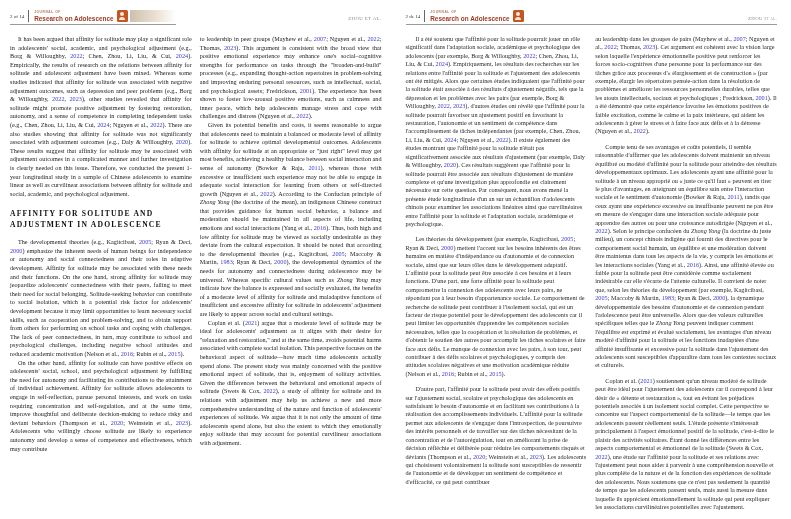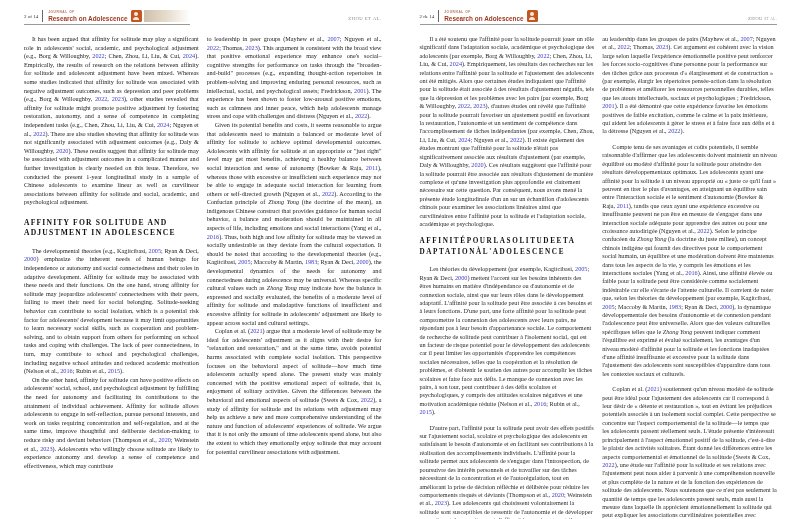--- a/index.html
+++ b/index.html
@@ -7,21 +7,21 @@
   #spread {
     width:791px; height:519px;
     display:flex;
     background:#ffffff;
     font-family:"Liberation Serif", serif;
     overflow:hidden;
   }
   .page {
     flex:0 0 395.5px;
     width:395.5px; height:519px;
-    padding:10px 14px 6px 24px;
+    padding:10px 14px 6px 10px;
     overflow:hidden;
     position:relative;
     background:#ffffff;
   }
   
   .header { position:relative; height:20px; }
   .header-left {
     display:flex; align-items:center;
     padding-bottom:2px;
     border-bottom:0.75px solid #9a9a9a;
@@ -128,21 +128,20 @@
           <span class="jtitle">Research on Adolescence</span>
         </span>
         <span class="logo"></span>
         <span class="hdr-rule-fill"></span>
       </div>
       <span class="running">ZHOU et al.</span>
     </div>
     <div class="body">
       <div class="col">
         <p class="para">Il a été soutenu que l'affinité pour la solitude pourrait jouer un rôle significatif dans l'adaptation sociale, académique et psychologique des adolescents (par exemple, Borg &amp; Willoughby, <span class="cite">2022</span>; Chen, Zhou, Li, Liu, &amp; Cui, <span class="cite">2024</span>). Empiriquement, les résultats des recherches sur les relations entre l'affinité pour la solitude et l'ajustement des adolescents ont été mitigés. Alors que certaines études indiquaient que l'affinité pour la solitude était associée à des résultats d'ajustement négatifs, tels que la dépression et les problèmes avec les pairs (par exemple, Borg &amp; Willoughby, <span class="cite">2022</span>, <span class="cite">2023</span>), d'autres études ont révélé que l'affinité pour la solitude pourrait favoriser un ajustement positif en favorisant la restauration, l'autonomie et un sentiment de compétence dans l'accomplissement de tâches indépendantes (par exemple, Chen, Zhou, Li, Liu, &amp; Cui, <span class="cite">2024</span>; Nguyen et al., <span class="cite">2022</span>). Il existe également des études montrant que l'affinité pour la solitude n'était pas significativement associée aux résultats d'ajustement (par exemple, Daly &amp; Willoughby, <span class="cite">2020</span>). Ces résultats suggèrent que l'affinité pour la solitude pourrait être associée aux résultats d'ajustement de manière complexe et qu'une investigation plus approfondie est clairement nécessaire sur cette question. Par conséquent, nous avons mené la présente étude longitudinale d'un an sur un échantillon d'adolescents chinois pour examiner les associations linéaires ainsi que curvilinéaires entre l'affinité pour la solitude et l'adaptation sociale, académique et psychologique.</p>
-        <h2 class="sec-heading"><span>AFFINITÉPOURLASOLITUDEETA</span><br><span>DAPTATIONÀL'ADOLESCENCE</span></h2>
         <p class="para">Les théories du développement (par exemple, Kagitcibasi, <span class="cite">2005</span>; Ryan &amp; Deci, <span class="cite">2000</span>) mettent l'accent sur les besoins inhérents des êtres humains en matière d'indépendance ou d'autonomie et de connexion sociale, ainsi que sur leurs rôles dans le développement adaptatif. L'affinité pour la solitude peut être associée à ces besoins et à leurs fonctions. D'une part, une forte affinité pour la solitude peut compromettre la connexion des adolescents avec leurs pairs, ne répondant pas à leur besoin d'appartenance sociale. Le comportement de recherche de solitude peut contribuer à l'isolement social, qui est un facteur de risque potentiel pour le développement des adolescents car il peut limiter les opportunités d'apprendre les compétences sociales nécessaires, telles que la coopération et la résolution de problèmes, et d'obtenir le soutien des autres pour accomplir les tâches scolaires et faire face aux défis. Le manque de connexion avec les pairs, à son tour, peut contribuer à des défis scolaires et psychologiques, y compris des attitudes scolaires négatives et une motivation académique réduite (Nelson et al., <span class="cite">2016</span>; Rubin et al., <span class="cite">2015</span>).</p>
         <p class="para">D'autre part, l'affinité pour la solitude peut avoir des effets positifs sur l'ajustement social, scolaire et psychologique des adolescents en satisfaisant le besoin d'autonomie et en facilitant ses contributions à la réalisation des accomplissements individuels. L'affinité pour la solitude permet aux adolescents de s'engager dans l'introspection, de poursuivre des intérêts personnels et de travailler sur des tâches nécessitant de la concentration et de l'autorégulation, tout en améliorant la prise de décision réfléchie et délibérée pour réduire les comportements risqués et déviants (Thompson et al., <span class="cite">2020</span>; Weinstein et al., <span class="cite">2023</span>). Les adolescents qui choisissent volontairement la solitude sont susceptibles de ressentir de l'autonomie et de développer un sentiment de compétence et d'efficacité, ce qui peut contribuer</p>
       </div>
       <div class="col">
         <p class="para cont">au leadership dans les groupes de pairs (Mayhew et al., <span class="cite">2007</span>; Nguyen et al., <span class="cite">2022</span>; Thomas, <span class="cite">2023</span>). Cet argument est cohérent avec la vision large selon laquelle l'expérience émotionnelle positive peut renforcer les forces socio-cognitives d'une personne pour la performance sur des tâches grâce aux processus d'« élargissement et de construction » (par exemple, élargir les répertoires pensée-action dans la résolution de problèmes et améliorer les ressources personnelles durables, telles que les atouts intellectuels, sociaux et psychologiques ; Fredrickson, <span class="cite">2001</span>). Il a été démontré que cette expérience favorise les émotions positives de faible excitation, comme le calme et la paix intérieure, qui aident les adolescents à gérer le stress et à faire face aux défis et à la détresse (Nguyen et al., <span class="cite">2022</span>).</p>
         <p class="para">Compte tenu de ses avantages et coûts potentiels, il semble raisonnable d'affirmer que les adolescents doivent maintenir un niveau équilibré ou modéré d'affinité pour la solitude pour atteindre des résultats développementaux optimaux. Les adolescents ayant une affinité pour la solitude à un niveau approprié ou « juste ce qu'il faut » peuvent en tirer le plus d'avantages, en atteignant un équilibre sain entre l'interaction sociale et le sentiment d'autonomie (Bowker &amp; Raja, <span class="cite">2011</span>), tandis que ceux ayant une expérience excessive ou insuffisante peuvent ne pas être en mesure de s'engager dans une interaction sociale adéquate pour apprendre des autres ou pour une croissance autodirigée (Nguyen et al., <span class="cite">2022</span>). Selon le principe confucéen du <i>Zhong Yong</i> (la doctrine du juste milieu), un concept chinois indigène qui fournit des directives pour le comportement social humain, un équilibre et une modération doivent être maintenus dans tous les aspects de la vie, y compris les émotions et les interactions sociales (Yang et al., <span class="cite">2016</span>). Ainsi, une affinité élevée ou faible pour la solitude peut être considérée comme socialement indésirable car elle s'écarte de l'attente culturelle. Il convient de noter que, selon les théories du développement (par exemple, Kagitcibasi, <span class="cite">2005</span>; Maccoby &amp; Martin, <span class="cite">1983</span>; Ryan &amp; Deci, <span class="cite">2000</span>), la dynamique développementale des besoins d'autonomie et de connexion pendant l'adolescence peut être universelle. Alors que des valeurs culturelles spécifiques telles que le <i>Zhong Yong</i> peuvent indiquer comment l'équilibre est exprimé et évalué socialement, les avantages d'un niveau modéré d'affinité pour la solitude et les fonctions inadaptées d'une affinité insuffisante et excessive pour la solitude dans l'ajustement des adolescents sont susceptibles d'apparaître dans tous les contextes sociaux et culturels.</p>
         <p class="para">Coplan et al. (<span class="cite">2021</span>) soutiennent qu'un niveau modéré de solitude peut être idéal pour l'ajustement des adolescents car il correspond à leur désir de « détente et restauration », tout en évitant les préjudices potentiels associés à un isolement social complet. Cette perspective se concentre sur l'aspect comportemental de la solitude—le temps que les adolescents passent réellement seuls. L'étude présente s'intéressait principalement à l'aspect émotionnel positif de la solitude, c'est-à-dire le plaisir des activités solitaires. Étant donné les différences entre les aspects comportemental et émotionnel de la solitude (Swets &amp; Cox, <span class="cite">2022</span>), une étude sur l'affinité pour la solitude et ses relations avec l'ajustement peut nous aider à parvenir à une compréhension nouvelle et plus complète de la nature et de la fonction des expériences de solitude des adolescents. Nous soutenons que ce n'est pas seulement la quantité de temps que les adolescents passent seuls, mais aussi la mesure dans laquelle ils apprécient émotionnellement la solitude qui peut expliquer les associations curvilinéaires potentielles avec l'ajustement.</p>
       </div>
     </div>
   </div>

